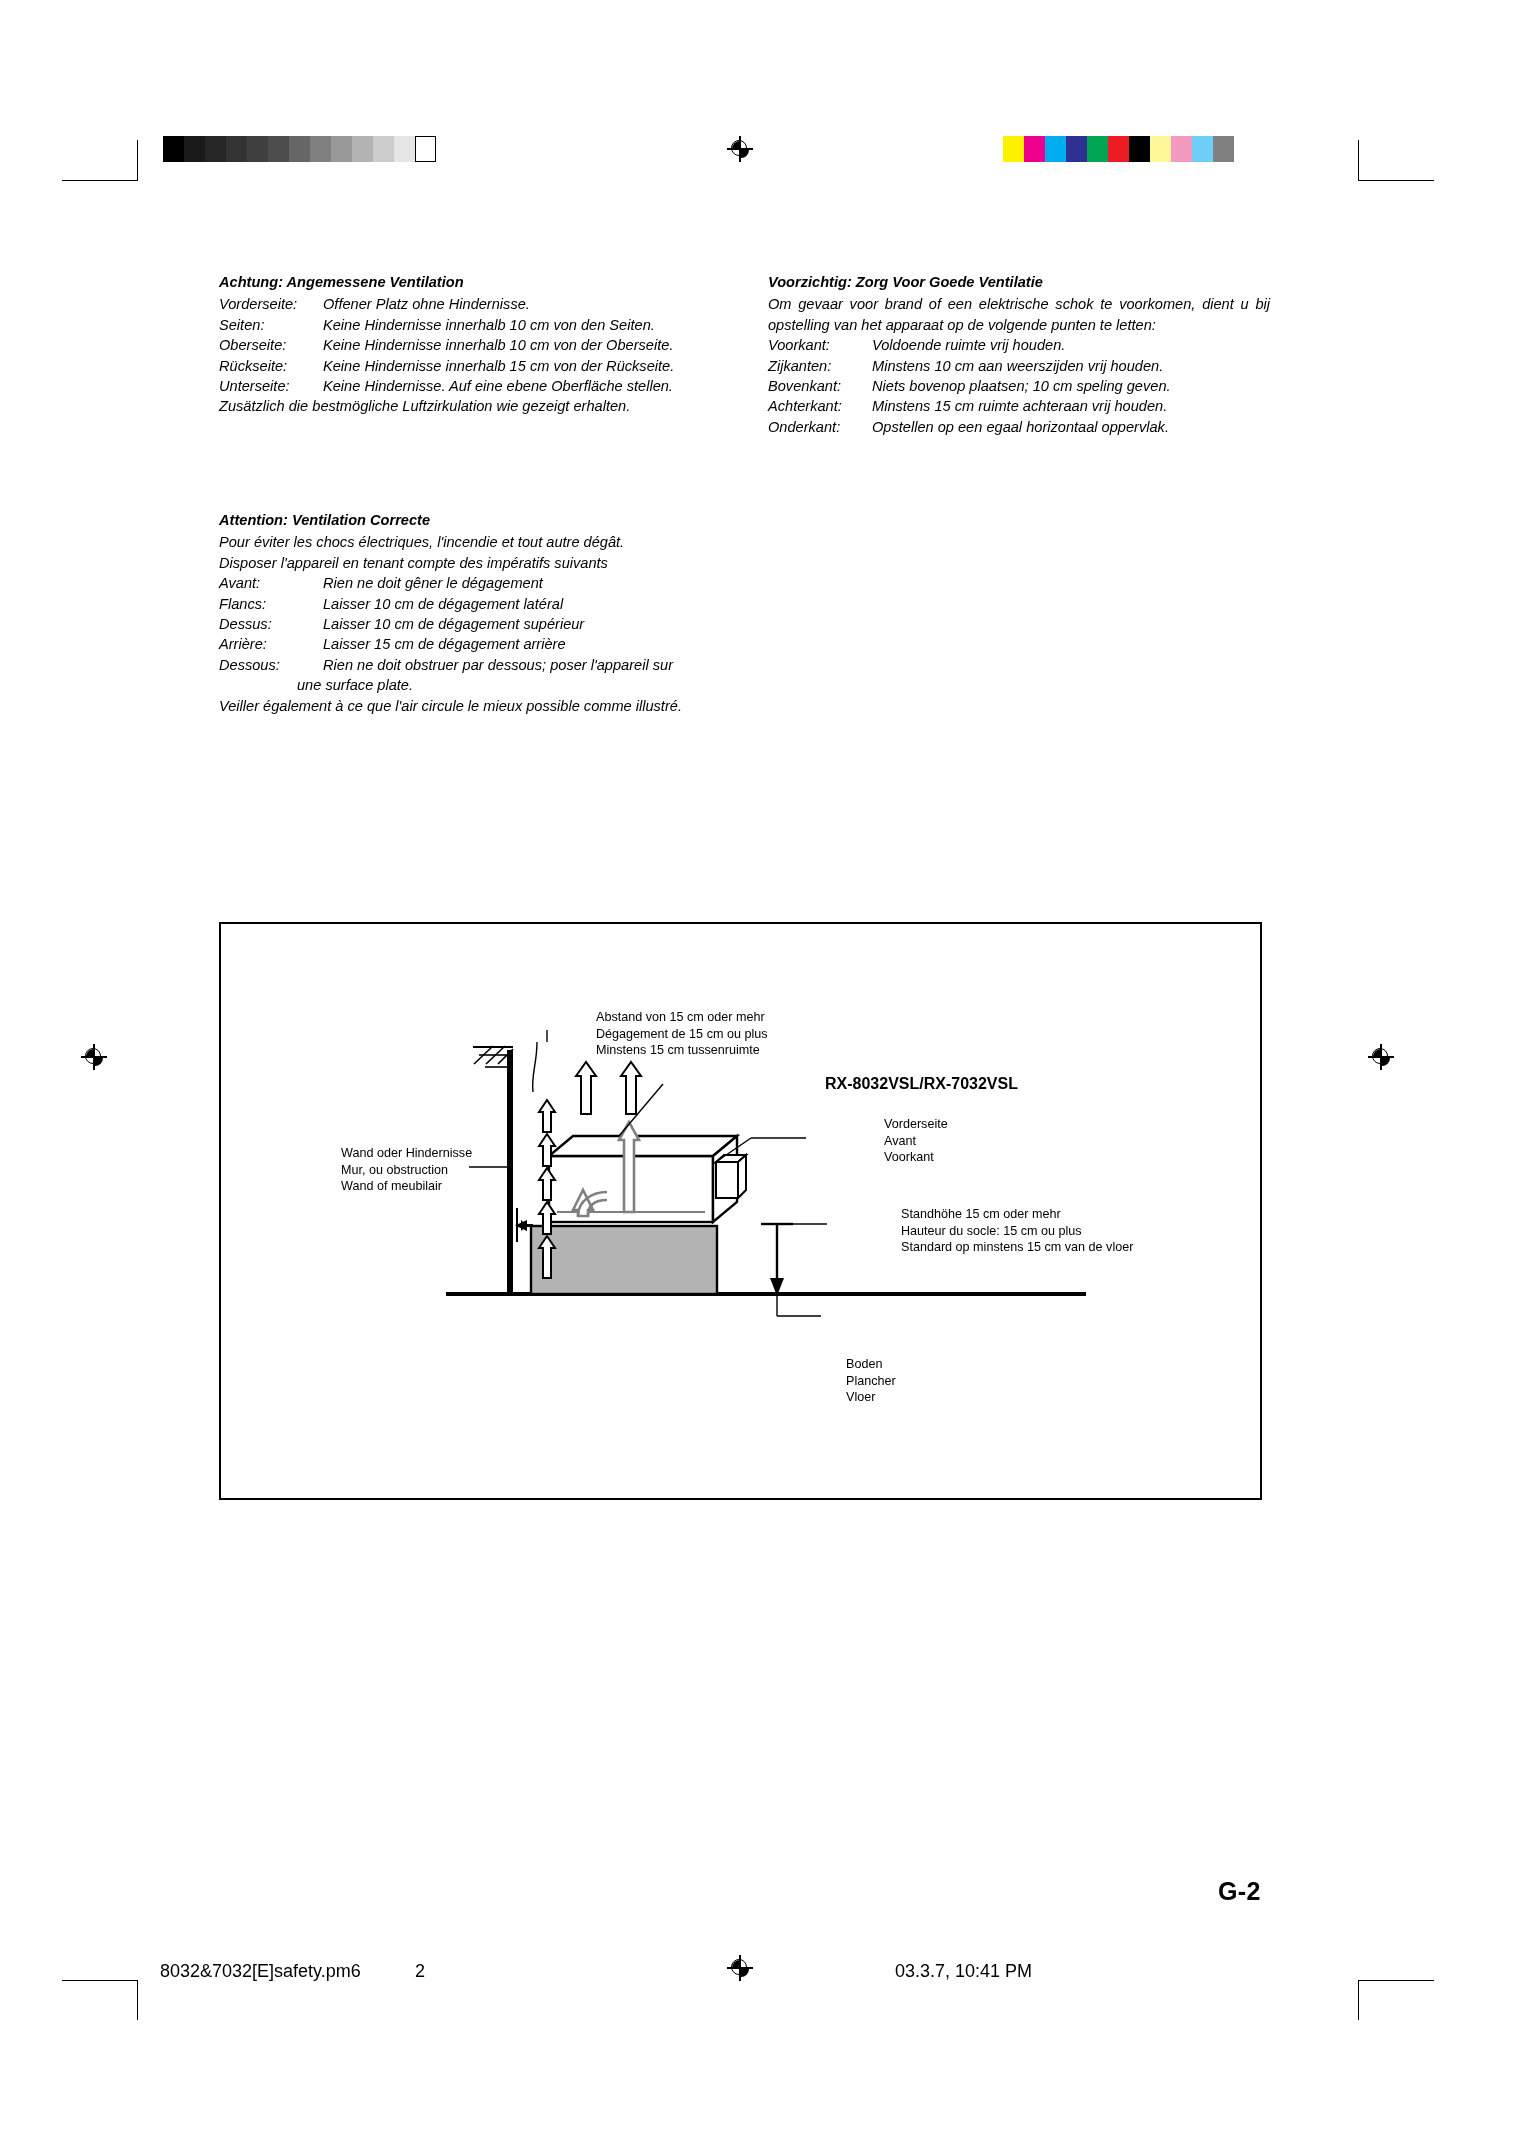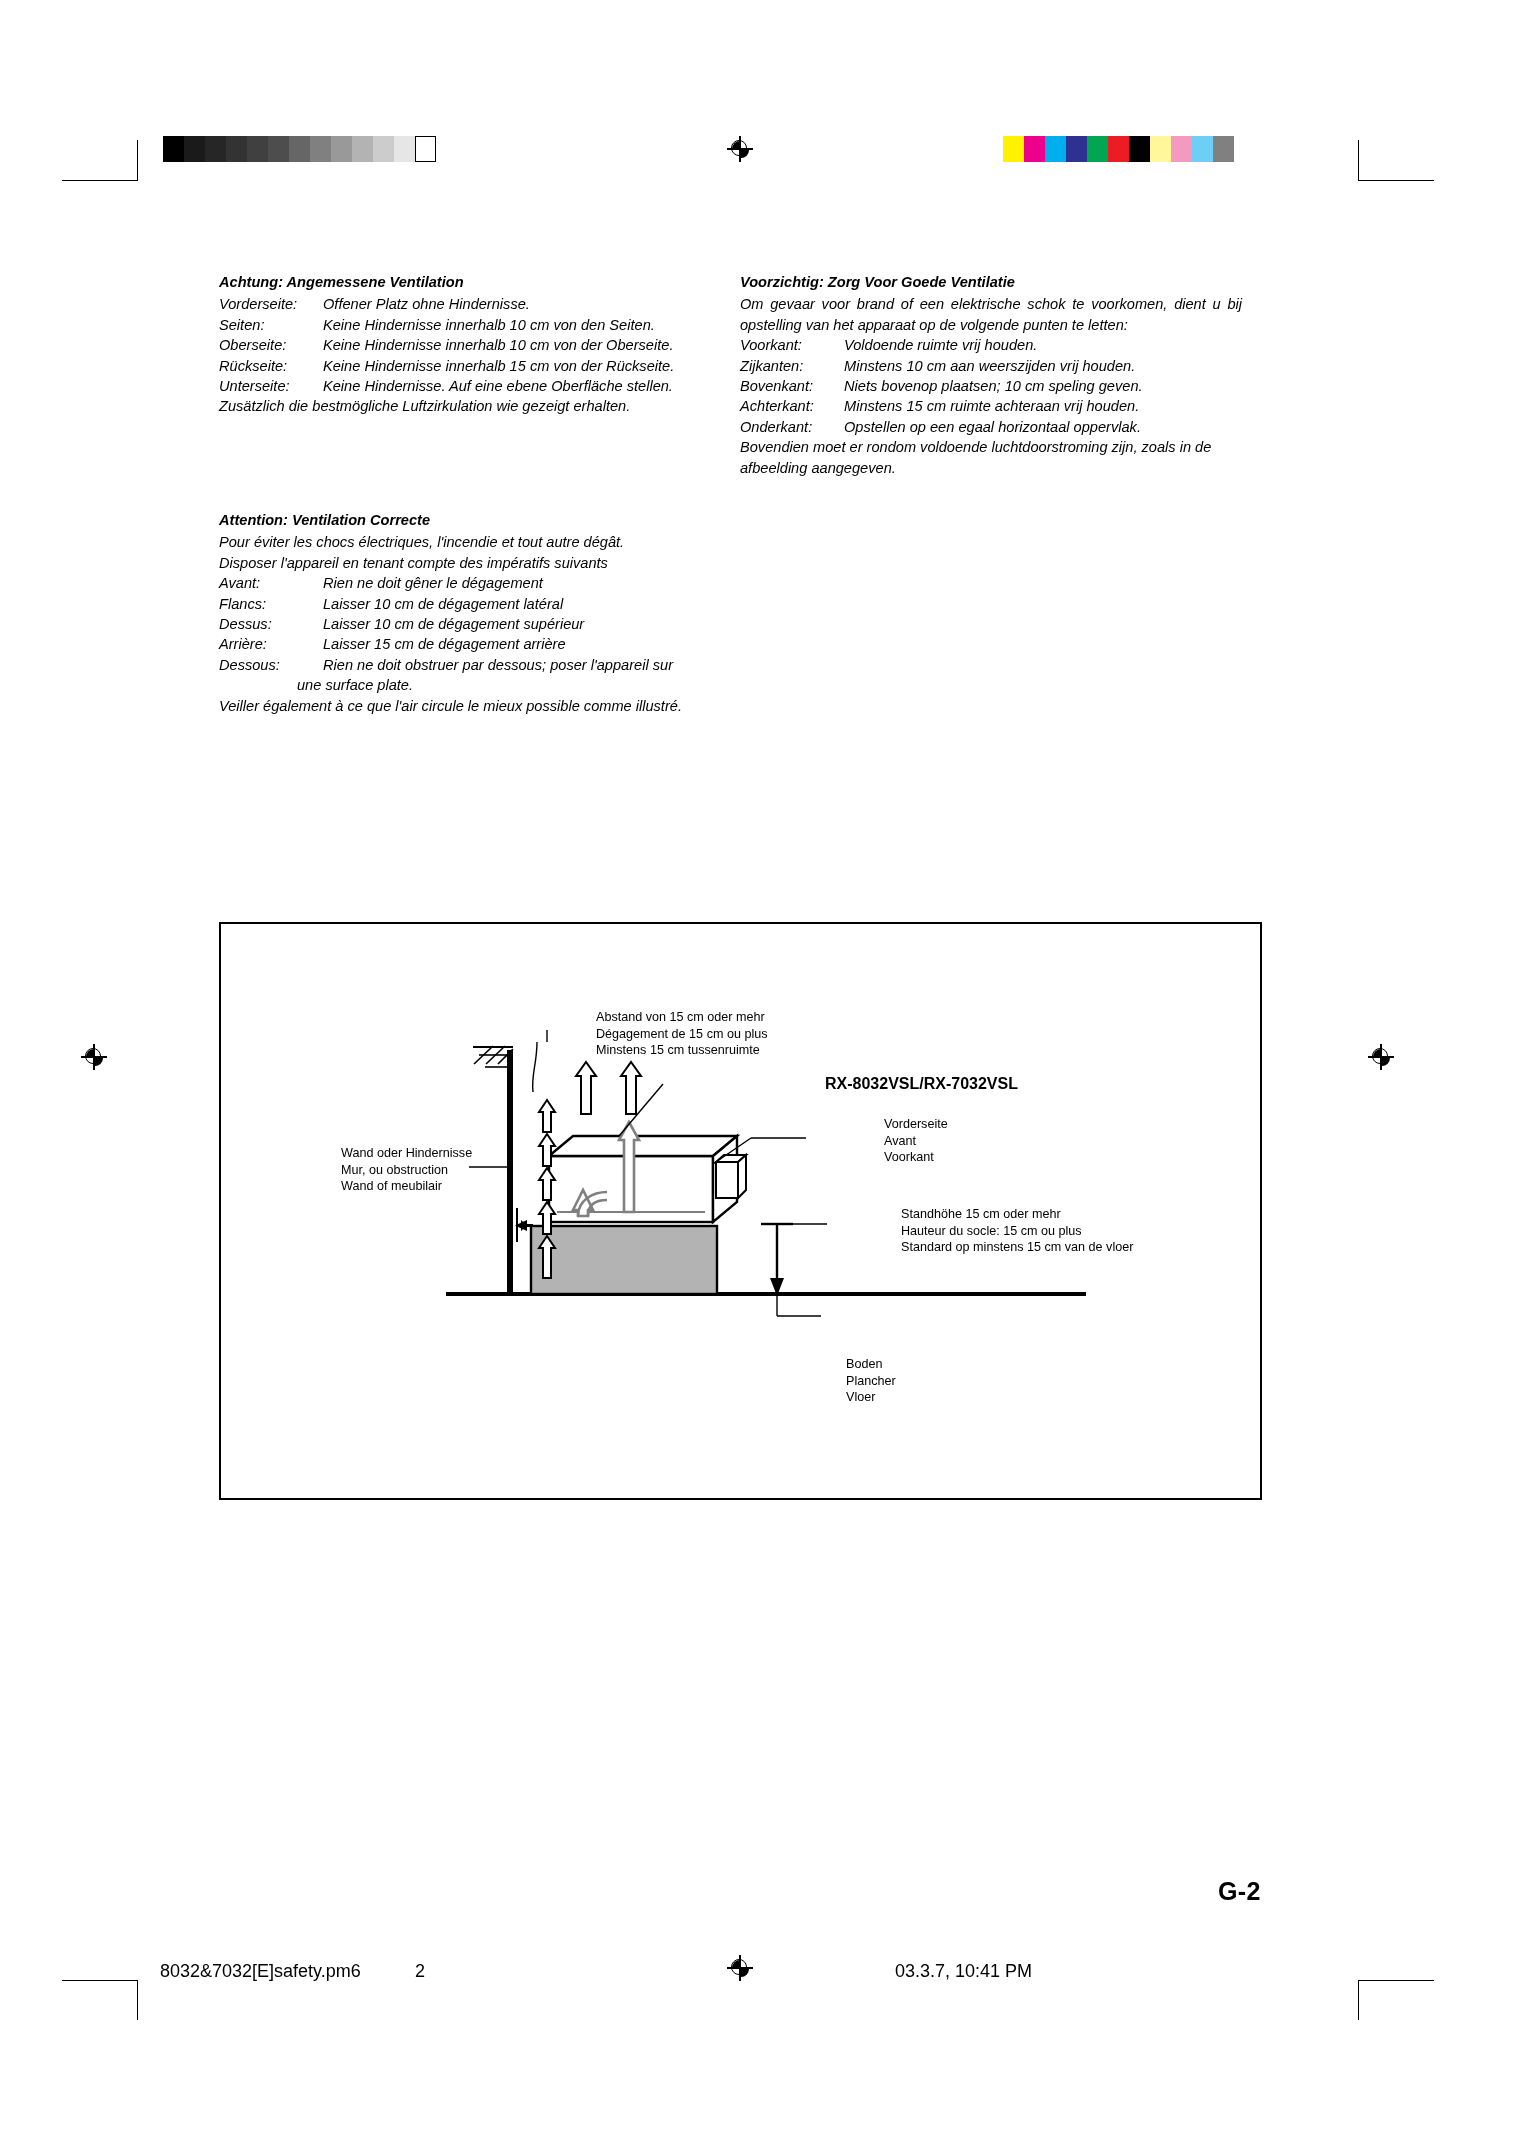--- a/index.html
+++ b/index.html
@@ -242,21 +242,21 @@
       <div class="val">Laisser 15 cm de dégagement arrière</div>
     </div>
   <div class="row">
       <div class="lbl" style="width:104px;">Dessous:</div>
       <div class="val">Rien ne doit obstruer par dessous; poser l'appareil sur</div>
     </div>
   <div class="indent">une surface plate.</div>
   <div class="para">Veiller également à ce que l'air circule le mieux possible comme illustré.</div>
 </div>
 
-<div class="block" style="left:740px; top:272px; width:502px;">
+<div class="block" style="left:768px; top:272px; width:502px;">
   <h3>Voorzichtig: Zorg Voor Goede Ventilatie</h3>
   <div class="para">Om gevaar voor brand of een elektrische schok te voorkomen, dient u bij opstelling van het apparaat op de volgende punten te letten:</div>
   <div class="row">
       <div class="lbl" style="width:104px;">Voorkant:</div>
       <div class="val">Voldoende ruimte vrij houden.</div>
     </div>
   <div class="row">
       <div class="lbl" style="width:104px;">Zijkanten:</div>
       <div class="val">Minstens 10 cm aan weerszijden vrij houden.</div>
     </div>
@@ -265,21 +265,20 @@
       <div class="val">Niets bovenop plaatsen; 10 cm speling geven.</div>
     </div>
   <div class="row">
       <div class="lbl" style="width:104px;">Achterkant:</div>
       <div class="val">Minstens 15 cm ruimte achteraan vrij houden.</div>
     </div>
   <div class="row">
       <div class="lbl" style="width:104px;">Onderkant:</div>
       <div class="val">Opstellen op een egaal horizontaal oppervlak.</div>
     </div>
-  <div class="para nj">Bovendien moet er rondom voldoende luchtdoorstroming zijn, zoals in de afbeelding aangegeven.</div>
 </div>
 
 <div class="figure">
   <div class="fig-inner">
 
     <div class="cap" style="left:375px; top:85px;">
       <div>Abstand von 15 cm oder mehr</div>
       <div>Dégagement de 15 cm ou plus</div>
       <div>Minstens 15 cm tussenruimte</div>
     </div>

